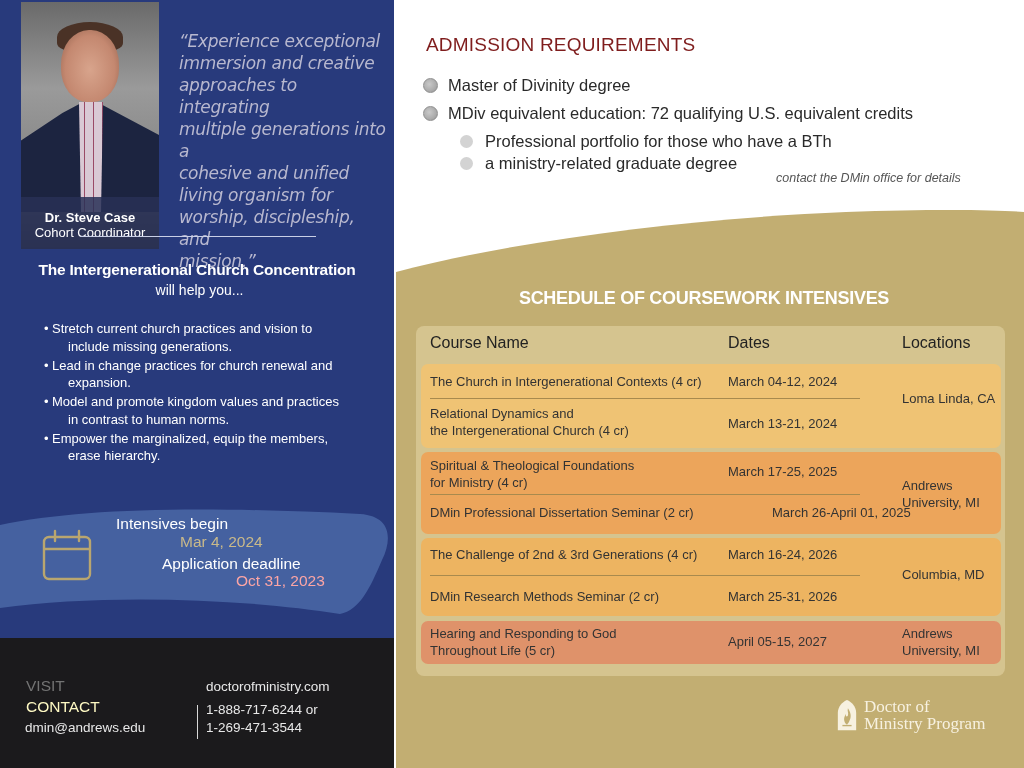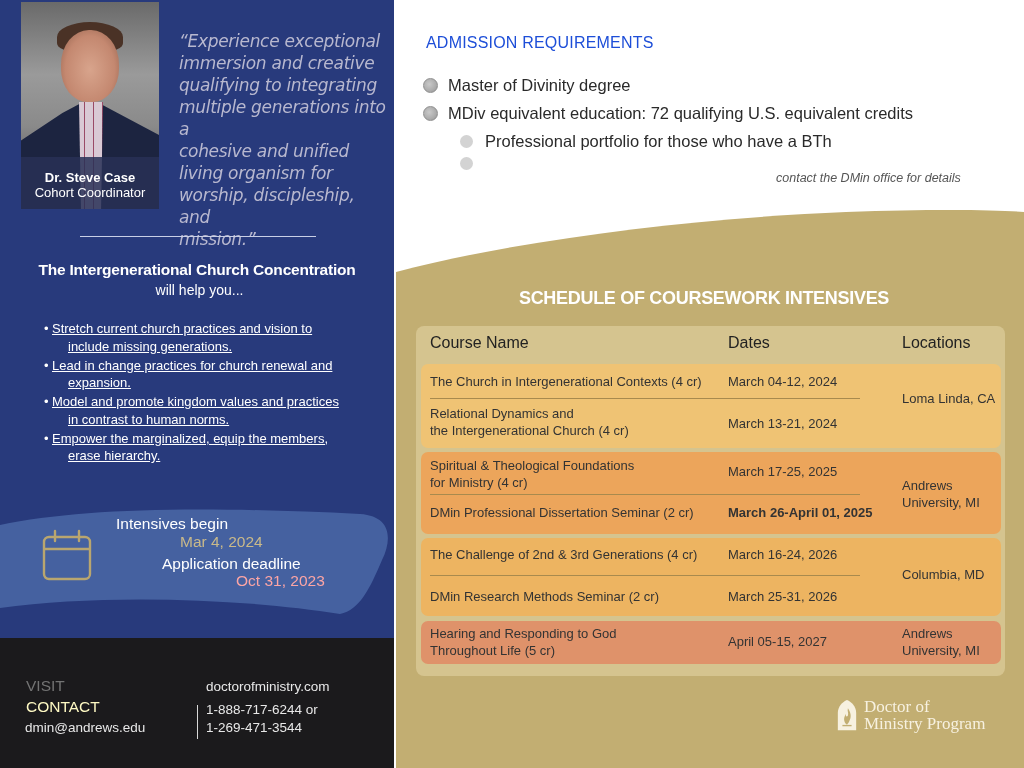--- a/index.html
+++ b/index.html
@@ -14,21 +14,21 @@
   .left {
     position: absolute; left: 0; top: 0; width: 394px; height: 768px;
     background: #283a7c;
     overflow: hidden;
   }
   .right-edge {
     position: absolute; left: 394px; top: 0; width: 2px; height: 638px;
     background: #ffffff;
   }
   .photo {
-    position: absolute; left: 21px; top: 2px; width: 138px; height: 207px;
+    position: absolute; left: 21px; top: 2px; width: 138px; height: 247px;
     background: linear-gradient(180deg, #6a6a6a 0%, #9a9a9a 35%, #8a8a8a 60%, #3a3a44 100%);
     overflow: hidden;
   }
   .photo .head {
     position: absolute; left: 40px; top: 28px; width: 58px; height: 72px;
     border-radius: 48% 48% 46% 46%;
     background: radial-gradient(ellipse at 50% 55%, #d8a48c 0%, #c48870 60%, #8c5c48 100%);
   }
   .photo .hair {
     position: absolute; left: 36px; top: 20px; width: 66px; height: 30px;
@@ -72,21 +72,21 @@
   }
   .conc-sub {
     position: absolute; left: 0; top: 282px; width: 394px; text-align: center;
     color: #fff; font-size: 14px; padding-left: 5px;
   }
 
   .benefits {
     position: absolute; left: 44px; top: 320px; width: 340px; list-style: none;
     color: #ffffff; font-size: 13px; line-height: 17.5px;
   }
-  .benefits li { padding-left: 8px; text-indent: -8px; margin-bottom: 1.5px; text-decoration: underline; }
+  .benefits li { padding-left: 8px; text-indent: -8px; margin-bottom: 1.5px; }
   .benefits li .bullet { display: inline-block; width: 8px; text-indent: 0; }
   .benefits li .ln2 { display: block; padding-left: 16px; text-indent: 0; }
   .band-svg { position: absolute; left: 0; top: 490px; width: 394px; height: 140px; }
   .cal-icon { position: absolute; left: 40px; top: 527px; width: 56px; height: 56px; }
   .ev1-label {
     position: absolute; left: 116px; top: 515px; color: #fff; font-size: 15.5px;
   }
   .ev1-date {
     position: absolute; left: 180px; top: 533px; color: #c9b98a; font-size: 15.5px;
   }
@@ -105,22 +105,22 @@
   .f-contact { position: absolute; left: 26px; top: 60px; color: #fef9c3; font-size: 15.5px; }
   .f-email { position: absolute; left: 25px; top: 82px; color: #e8e8e8; font-size: 13.5px; }
   .f-web { position: absolute; left: 206px; top: 41px; color: #e8e8e8; font-size: 13.5px; }
   .f-vline { position: absolute; left: 197px; top: 67px; width: 1px; height: 34px; background: #d8d8d8; }
   .f-phone1 { position: absolute; left: 206px; top: 64px; color: #e8e8e8; font-size: 13.5px; }
   .f-phone2 { position: absolute; left: 206px; top: 82px; color: #e8e8e8; font-size: 13.5px; }
 
   
   .gold-bg { position: absolute; left: 396px; top: 0; width: 628px; height: 768px; }
   .adm-title {
-    position: absolute; left: 426px; top: 34px; color: #1d4ed8;
-    font-size: 16px; letter-spacing: 0.2px;
+    position: absolute; left: 426px; top: 34px; color: #7f1d1d;
+    font-size: 19px; letter-spacing: 0.2px;
   }
   .req-list { position: absolute; left: 420px; top: 74px; list-style: none; color: #2a2a2a; }
   .req-item { position: relative; font-size: 16.5px; height: 28px; padding-left: 28px; line-height: 22px; }
   .req-sub { position: relative; font-size: 16.5px; height: 22px; padding-left: 65px; line-height: 22px; }
   .dot {
     position: absolute; left: 3px; top: 4px; width: 15px; height: 15px; border-radius: 50%;
     background: radial-gradient(circle at 40% 40%, #c9c9c9 0%, #a9a9a9 65%, #8d8d8d 100%);
     border: 1px solid #8f8f8f;
   }
   .sdot {
@@ -168,21 +168,21 @@
     <div class="head"></div>
     <div class="caption">
       <div class="name">Dr. Steve Case</div>
       <div class="role">Cohort Coordinator</div>
     </div>
   </div>
 
   <div class="quote">
     <div>“Experience exceptional</div>
     <div>immersion and creative</div>
-    <div>qualifying to integrating</div>
+    <div>approaches to integrating</div>
     <div>multiple generations into a</div>
     <div>cohesive and unified</div>
     <div>living organism for</div>
     <div>worship, discipleship, and</div>
     <div>mission.”</div>
   </div>
 
   <div class="divider"></div>
 
   <div class="conc-title">The Intergenerational Church Concentration</div>
@@ -225,21 +225,21 @@
 
 <svg class="gold-bg" viewBox="0 0 628 768" preserveAspectRatio="none">
   <path d="M0,272 C120,240 300,218 450,212 C540,209 600,210 628,212 L628,768 L0,768 Z" fill="#c2ae72"></path>
 </svg>
 
 <div class="adm-title">ADMISSION REQUIREMENTS</div>
 <ul class="req-list">
   <li class="req-item"><span class="dot"></span><span>Master of Divinity degree</span></li>
   <li class="req-item"><span class="dot"></span><span>MDiv equivalent education: 72 qualifying U.S. equivalent credits</span></li>
   <li class="req-sub"><span class="sdot"></span><span>Professional portfolio for those who have a BTh</span></li>
-  <li class="req-sub"><span class="sdot"></span></li>
+  <li class="req-sub"><span class="sdot"></span><span>a ministry-related graduate degree</span></li>
 </ul>
 <div class="req-note">contact the DMin office for details</div>
 
 <div class="sched-title">SCHEDULE OF COURSEWORK INTENSIVES</div>
 
 <div class="table-panel"></div>
 <div class="th th-course">Course Name</div>
 <div class="th th-dates">Dates</div>
 <div class="th th-loc">Locations</div>
 
@@ -255,21 +255,21 @@
 <div class="cell" style="left:902px;top:390px;">Loma Linda, CA</div>
 
 <div class="grp g2"></div>
 <div class="cell" style="left:430px;top:457px;">
     <div>Spiritual &amp; Theological Foundations</div>
     <div>for Ministry (4 cr)</div>
   </div>
 <div class="cell" style="left:728px;top:463px;">March 17-25, 2025</div>
 <div class="rowline" style="top:494px;"></div>
 <div class="cell" style="left:430px;top:504px;">DMin Professional Dissertation Seminar (2 cr)</div>
-<div class="cell" style="left:728px;top:504px;font-weight:bold;">March 26-April 01, 2025</div>
+<div class="cell" style="left:772px;top:504px;">March 26-April 01, 2025</div>
 <div class="cell" style="left:902px;top:477px;">
     <div>Andrews</div>
     <div>University, MI</div>
   </div>
 
 <div class="grp g3"></div>
 <div class="cell" style="left:430px;top:546px;">The Challenge of 2nd &amp; 3rd Generations (4 cr)</div>
 <div class="cell" style="left:728px;top:546px;">March 16-24, 2026</div>
 <div class="rowline" style="top:575px;"></div>
 <div class="cell" style="left:430px;top:588px;">DMin Research Methods Seminar (2 cr)</div>

